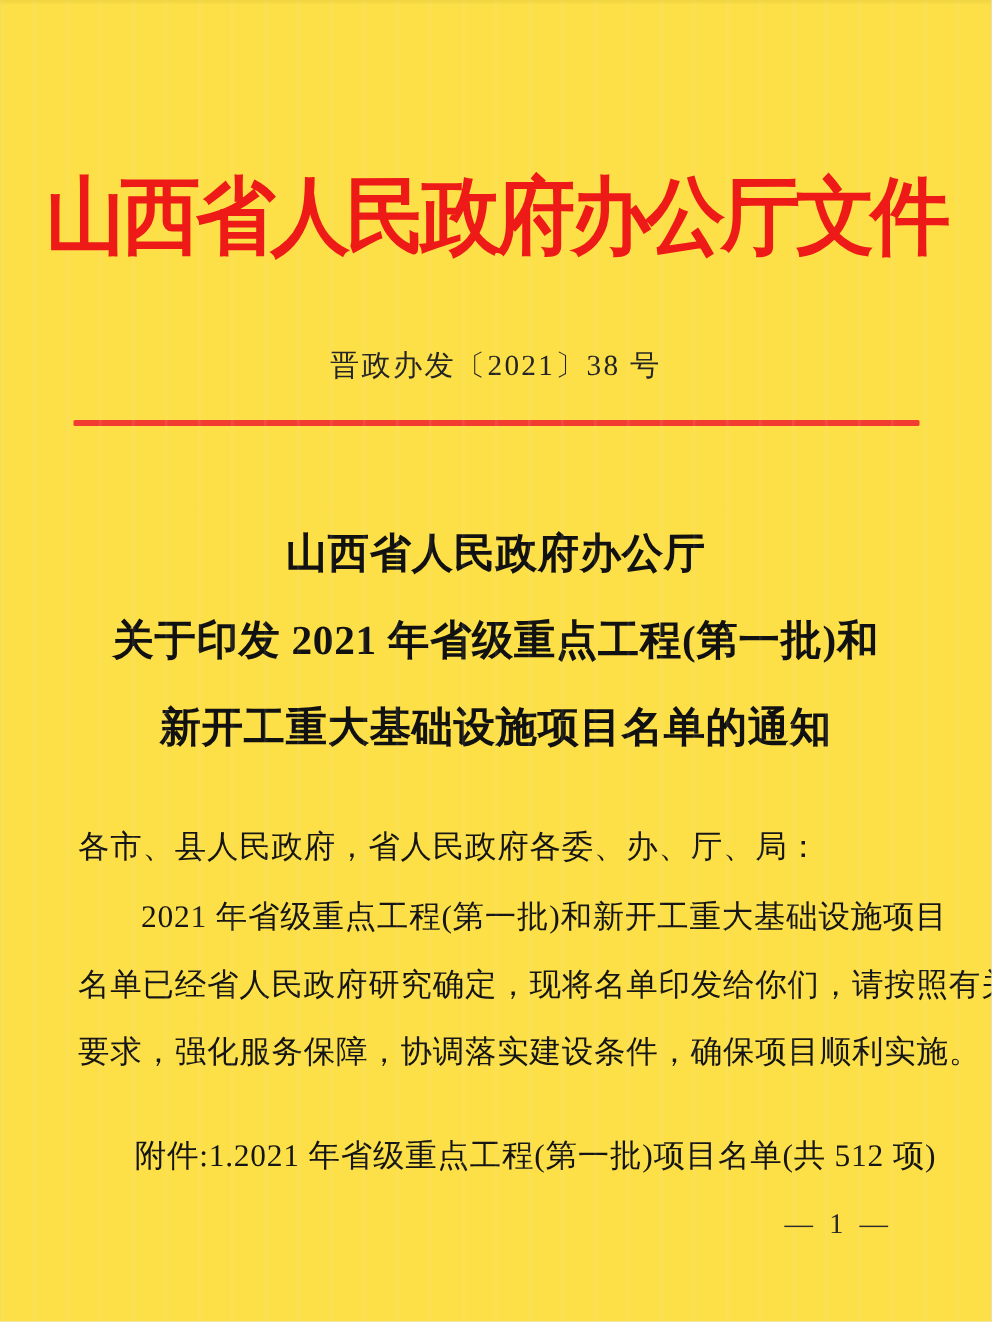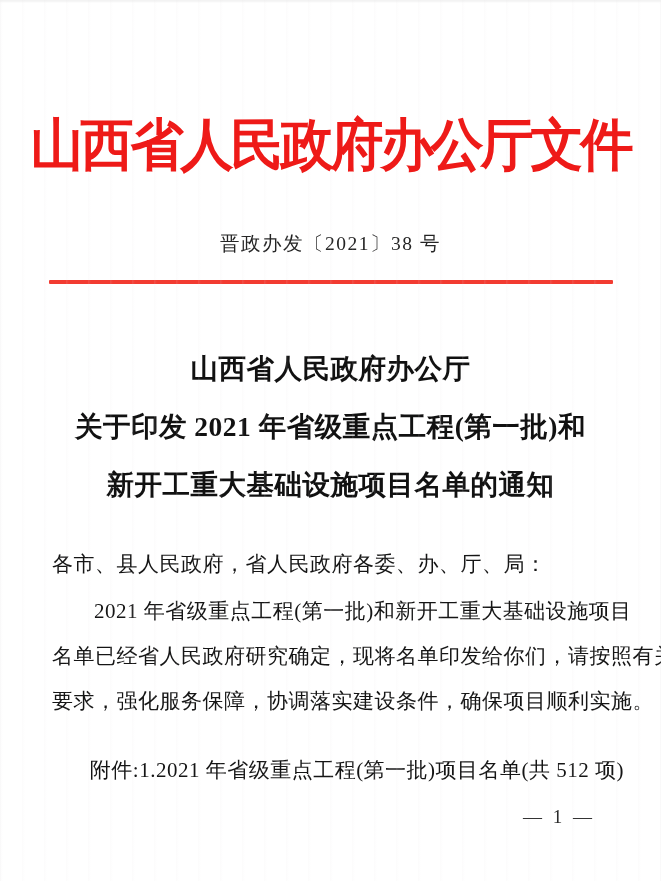--- a/index.html
+++ b/index.html
@@ -6,21 +6,21 @@
     margin: 0;
     padding: 0;
     background: #e9e9e9;
     font-family: "Liberation Serif", "DejaVu Serif", serif;
   }
   .page {
     position: relative;
     width: 661px;
     height: 881px;
     margin: 0 auto;
-    background: #ffffff;
+    background: #fde047;
     box-shadow: inset 0 2px 2px rgba(0,0,0,0.05);
     overflow: hidden;
     color: #1c1c1c;
   }
   
   .page::before {
     content: "";
     position: absolute;
     inset: 0;
     background: repeating-linear-gradient(

